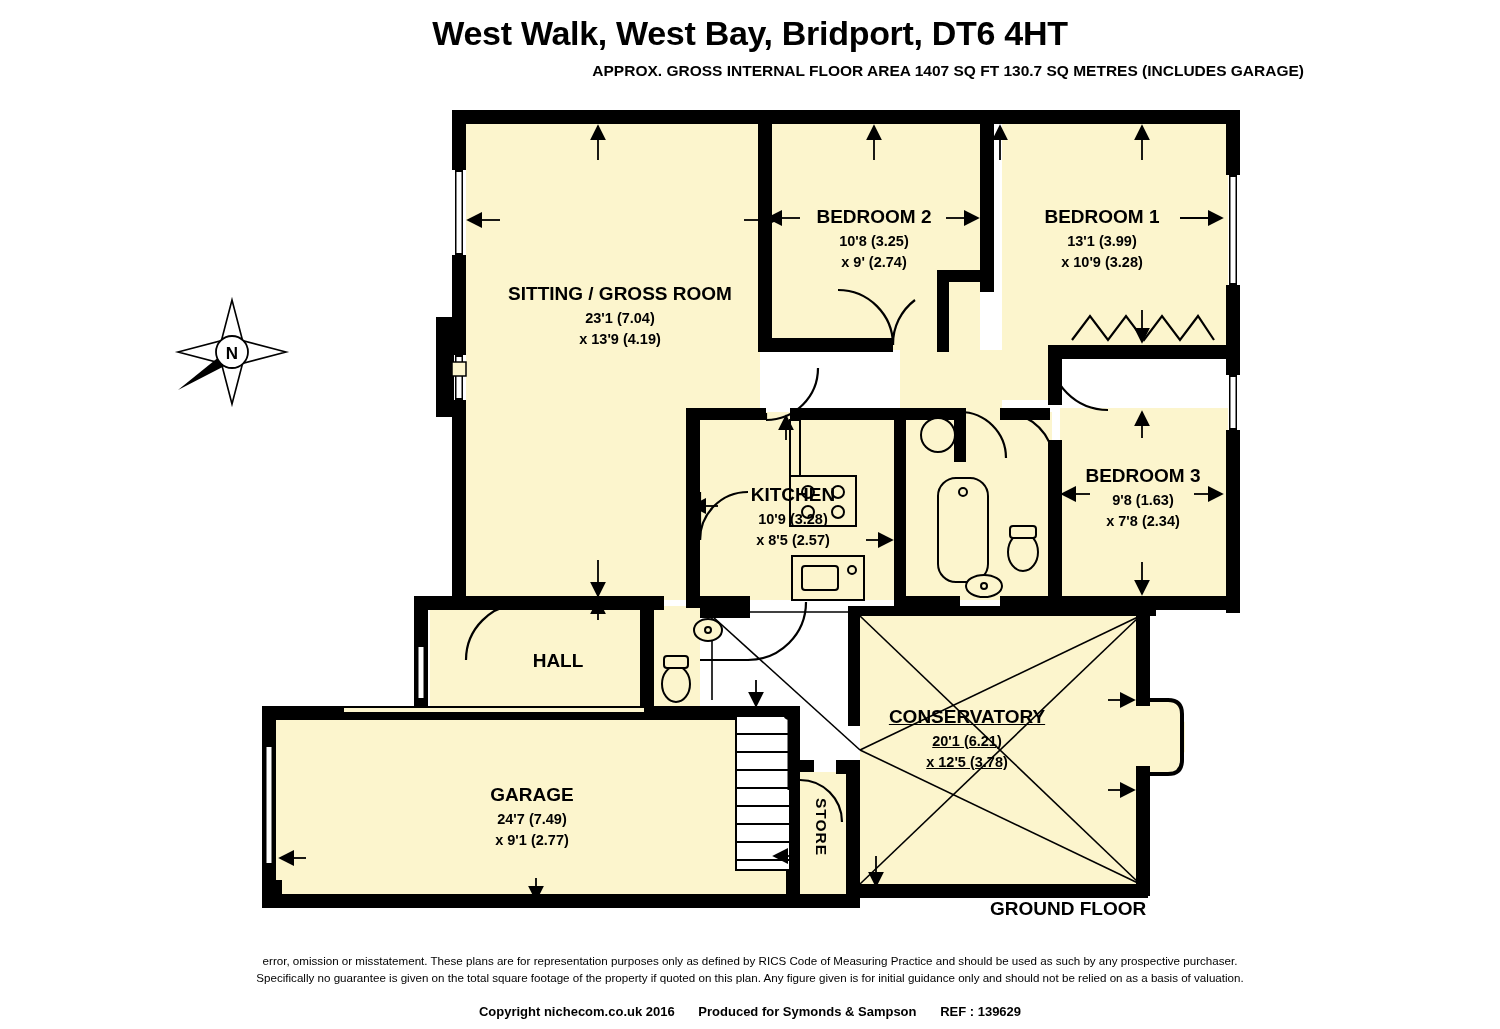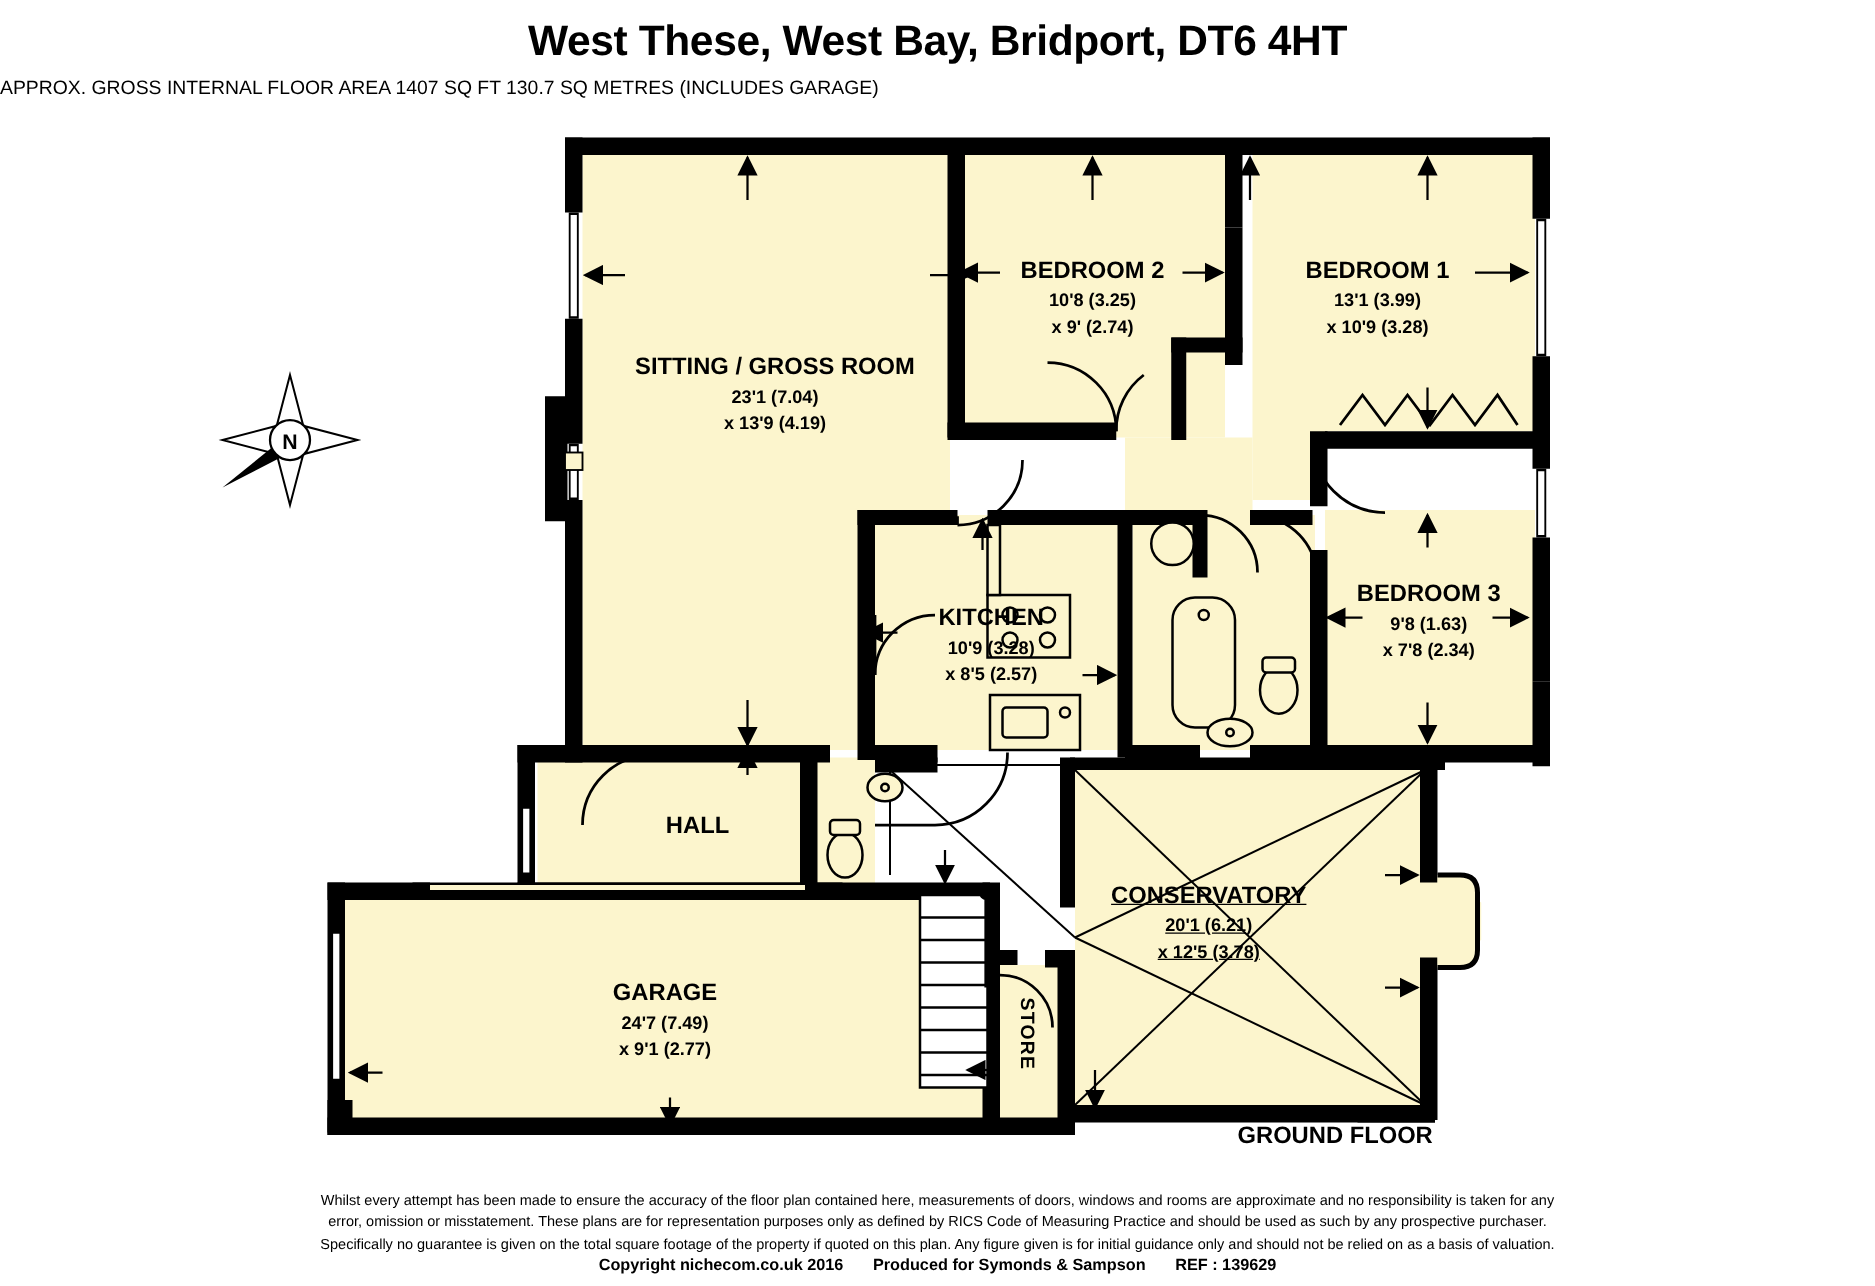--- a/index.html
+++ b/index.html
@@ -23,23 +23,23 @@
     text-align: center;
     font-size: 34px;
     font-weight: bold;
     letter-spacing: -0.3px;
   }
   .subtitle {
     position: absolute;
     top: 62px;
     left: 0;
     width: 1304px;
-    text-align: left;
+    text-align: right;
     font-size: 15.5px;
-    font-weight: normal;
+    font-weight: bold;
   }
   .plan {
     position: absolute;
     top: 0; left: 0;
     width: 1500px;
     height: 1029px;
   }
   .room-label {
     position: absolute;
     text-align: center;
@@ -80,21 +80,21 @@
     width: 1500px;
     text-align: center;
     font-size: 13px;
     font-weight: bold;
   }
   .copyline span { margin: 0 10px; }
 </style>
 </head>
 <body>
 
-<div class="title">West These, West Bay, Bridport, DT6 4HT</div>
+<div class="title">West Walk, West Bay, Bridport, DT6 4HT</div>
 <div class="subtitle">APPROX. GROSS INTERNAL FLOOR AREA 1407 SQ FT 130.7 SQ METRES (INCLUDES GARAGE)</div>
 
 <svg class="plan" viewBox="0 0 1500 1029">
 
   <g>
 
     <polygon points="466,122 760,122 760,408 700,408 700,600 466,600" fill="#fcf5cd" stroke="none"></polygon>
 
     <polygon points="772,122 980,122 980,350 772,350" fill="#fcf5cd" stroke="none"></polygon>
 
@@ -377,21 +377,20 @@
 
 <div class="room-label" style="left:498px; top:647px; width:120px;">
   <div class="nm">HALL</div>
 </div>
 
 <div class="vert-label" style="left:812px; top:798px;">STORE</div>
 
 <div class="floor-label" style="left:990px; top:898px;">GROUND FLOOR</div>
 
 <div class="disclaimer">
-  <div>Whilst every attempt has been made to ensure the accuracy of the floor plan contained here, measurements of doors, windows and rooms are approximate and no responsibility is taken for any</div>
   <div>error, omission or misstatement. These plans are for representation purposes only as defined by RICS Code of Measuring Practice and should be used as such by any prospective purchaser.</div>
   <div>Specifically no guarantee is given on the total square footage of the property if quoted on this plan. Any figure given is for initial guidance only and should not be relied on as a basis of valuation.</div>
 </div>
 
 <div class="copyline">
   <span>Copyright nichecom.co.uk 2016</span>
   <span>Produced for Symonds &amp; Sampson</span>
   <span>REF : 139629</span>
 </div>
 

